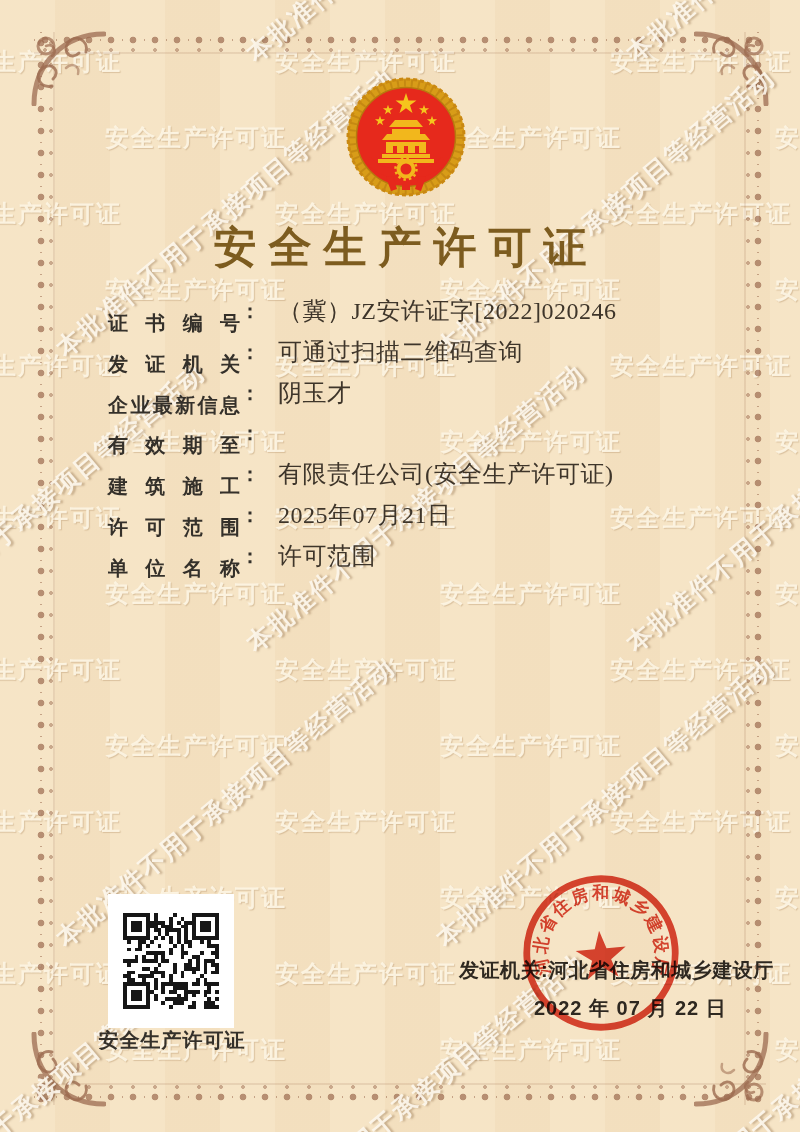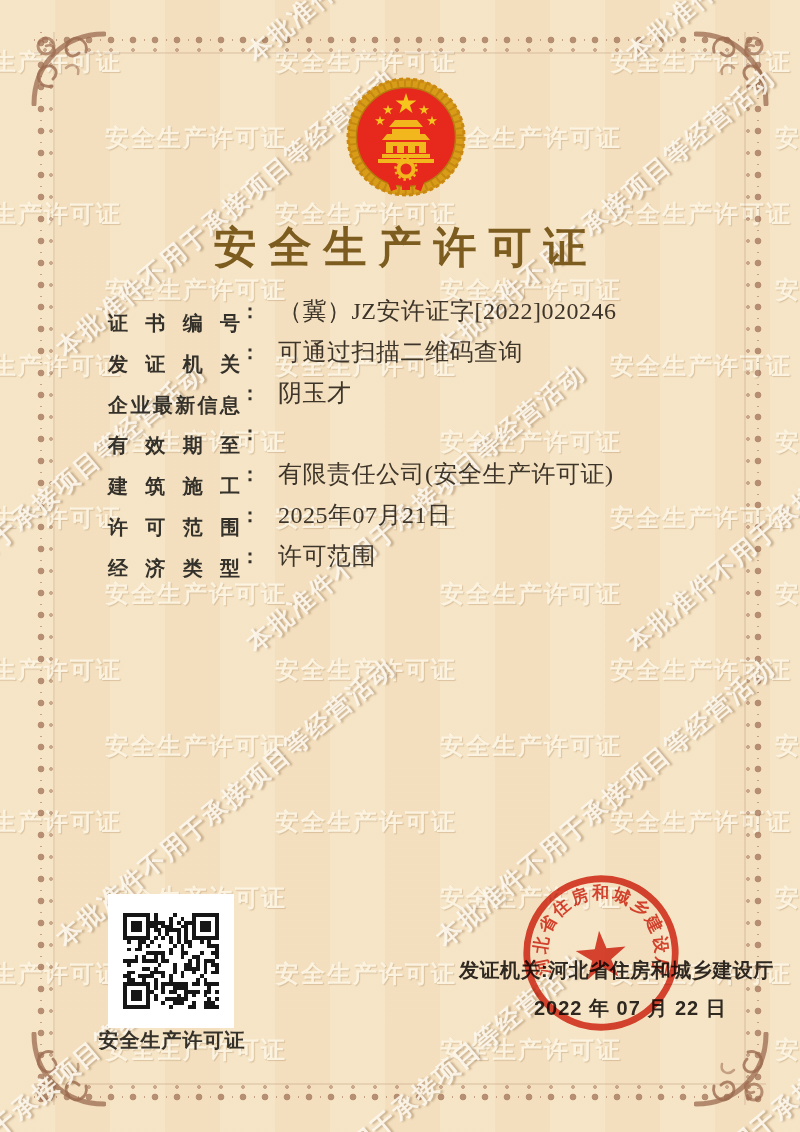--- a/index.html
+++ b/index.html
@@ -283,21 +283,21 @@
       <span class="field-value">有限责任公司(安全生产许可证)</span>
     </div>
 
     <div class="field-row">
       <span class="field-label">许可范围</span>
       <span class="field-colon">：</span>
       <span class="field-value">2025年07月21日</span>
     </div>
 
     <div class="field-row">
-      <span class="field-label">经济类型</span>
+      <span class="field-label">单位名称</span>
       <span class="field-colon">：</span>
       <span class="field-value">许可范围</span>
     </div>
   </div>
 
   <div class="qr-panel">
     <svg id="qr" viewBox="0 0 25 25">
         <rect x="0" y="0" width="1" height="1" fill="#161616"></rect>
         <rect x="1" y="0" width="1" height="1" fill="#161616"></rect>
         <rect x="2" y="0" width="1" height="1" fill="#161616"></rect>

